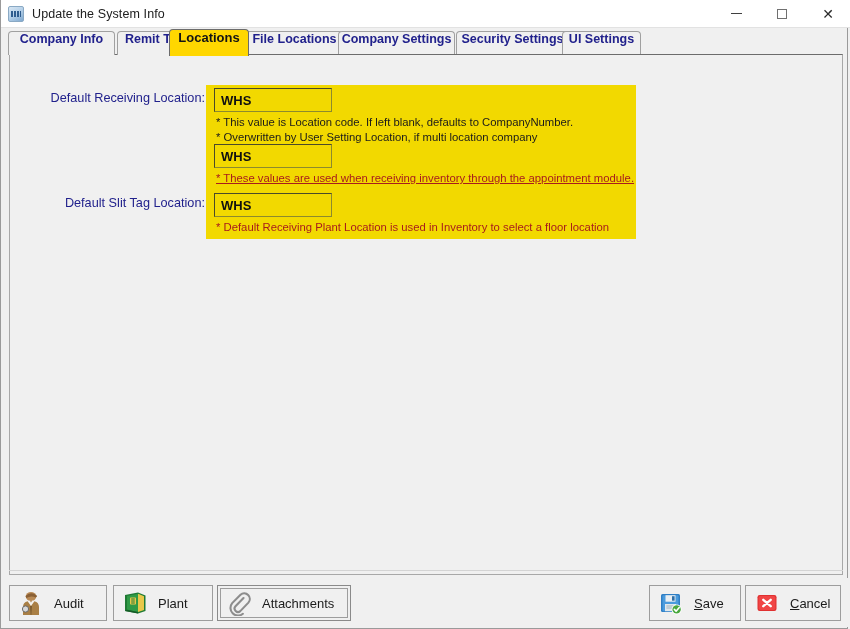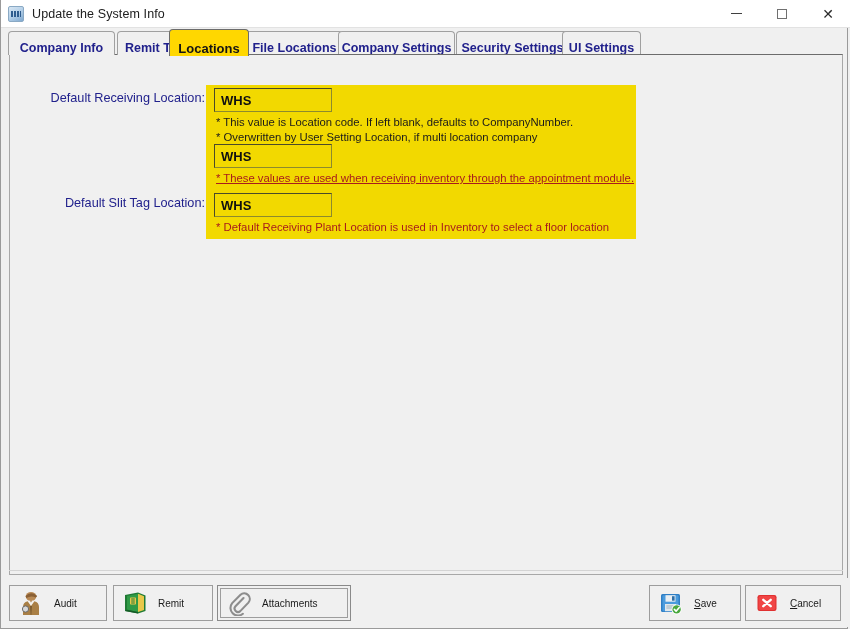--- a/index.html
+++ b/index.html
@@ -93,21 +93,21 @@
   }
   .tab {
     position: absolute;
     top: 2px;
     height: 24px;
     background: #f0f0f0;
     border: 1px solid #a0a0a0;
     border-bottom: none;
     border-radius: 4px 4px 0 0;
     display: flex;
-    align-items: flex-end;
+    align-items: flex-start;
     justify-content: center;
     font-size: 12.5px;
     font-weight: bold;
     color: #21218c;
     white-space: nowrap;
     overflow: hidden;
     padding: 0 16px;
   }
   .tab.active {
     top: 0px;
@@ -193,21 +193,21 @@
     position: absolute;
     background: #f0f0f0;
     border: 1px solid #9d9d9d;
     display: flex;
     align-items: center;
     font-size: 13px;
     color: #1b1b1b;
     height: 36px;
     padding-left: 8px;
   }
-  .btn .lbl { margin-left: 10px; font-size: 10px; }
+  .btn .lbl { margin-left: 10px; font-size: 13px; }
   .btn.focused {
     border: 1px solid #8a8a8a;
     box-shadow: inset 0 0 0 2px #f0f0f0, inset 0 0 0 3px #9d9d9d;
   }
   .btn.focused .lbl { }
 
   
   .ico { width: 26px; height: 26px; flex: 0 0 auto; position: relative; }
 
   .underline-key { text-decoration: underline; }
@@ -318,21 +318,21 @@
       <span class="ico">
         <svg viewBox="0 0 26 26" width="26" height="26">
           <path d="M3 5 L16 2.5 L23.5 5.5 L23.5 21 L16 23.5 L3 21 Z" fill="#1f7a34"></path>
           <path d="M5 6 L16 3.8 L22 6.3 L22 20 L16 22 L5 19.8 Z" fill="#2f9a46"></path>
           <path d="M16 3.8 L16 22 L22 20 L22 6.3 Z" fill="#e8c84a"></path>
           <rect x="8" y="7.5" width="6" height="7" rx="0.8" fill="#e8c84a"></rect>
           <path d="M9.2 9 h3.6 M9.2 11 h3.6 M9.2 13 h3.6" stroke="#1f7a34" stroke-width="1"></path>
           <path d="M3 21 L16 23.5 L16 22 L5 19.8 Z" fill="#155c26"></path>
         </svg>
       </span>
-      <span class="lbl">Remit</span>
+      <span class="lbl">Plant</span>
     </div>
 
     <div class="btn focused" style="left:216px; top:7px; width:134px;">
       <span class="ico">
         <svg viewBox="0 0 26 26" width="26" height="26">
           <path d="M17.5 8 L9.5 16.3 a3.4 3.4 0 0 0 4.8 4.8 L22.4 12.6 a5.6 5.6 0 0 0 -7.9 -7.9 L6.2 13.1 a7.6 7.6 0 0 0 10.7 10.7" fill="none" stroke="#8d8d8d" stroke-width="2.1" stroke-linecap="round"></path>
         </svg>
       </span>
       <span class="lbl">Attachments</span>
     </div>

